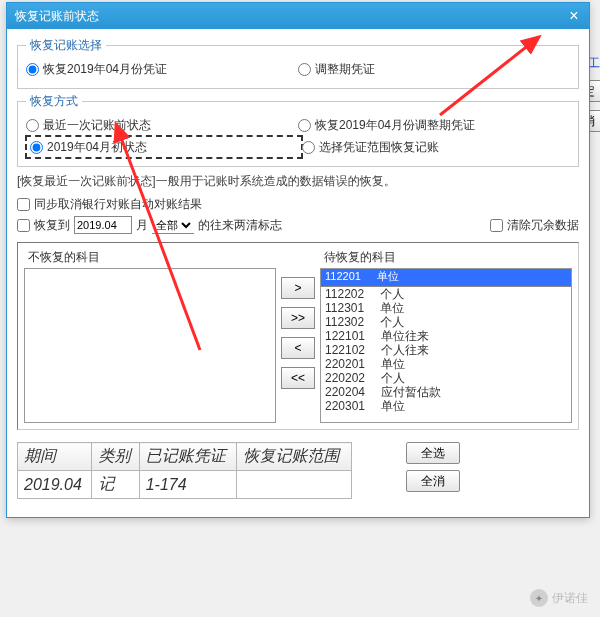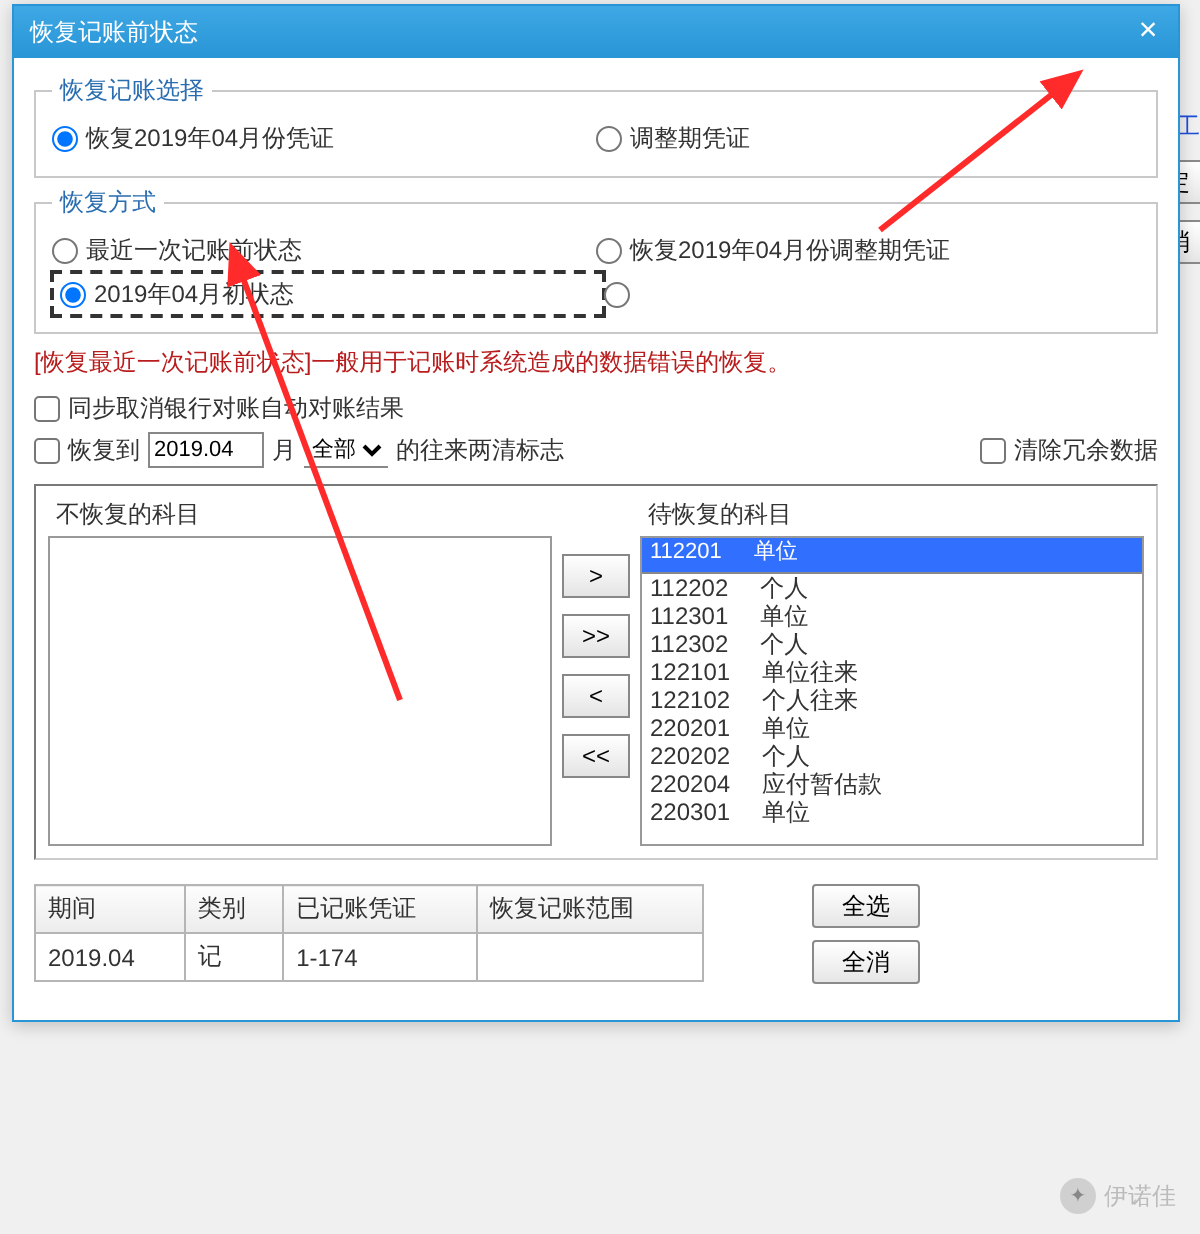--- a/index.html
+++ b/index.html
@@ -8,37 +8,37 @@
   .bg-text2 { position: absolute; right: 0; top: 55px; font-size: 12px; color: #1d4ed8; }
   .dialog { position: absolute; left: 6px; top: 2px; width: 584px; background: #fff; border: 1px solid #2a95d6; box-shadow: 0 2px 8px rgba(0,0,0,0.2); }
   .titlebar { height: 26px; background: linear-gradient(#3da8e4,#2a95d6); color: #fff; font-size: 12px; line-height: 26px; padding-left: 8px; position: relative; }
   .titlebar .close { position: absolute; right: 0; top: 0; width: 30px; height: 26px; text-align: center; font-size: 16px; cursor: pointer; }
   .body { padding: 8px 10px 18px; position: relative; font-size: 12px; color: #333; }
   fieldset { border: 1px solid #c8c8c8; padding: 4px 8px 8px; margin-bottom: 4px; position: relative; }
   legend { font-size: 12px; color: #2a6db0; padding: 0 4px; }
   .row { display: flex; align-items: flex-start; min-height: 22px; }
   .opt { display: flex; align-items: center; flex: 1; gap: 4px; min-height: 22px; }
   input[type=radio], input[type=checkbox] { width: 13px; height: 13px; margin: 0; }
-  .desc { color: #b91c1c; margin: 6px 0 6px; font-size: 12px; }
+  .desc { color: #404040; margin: 6px 0 6px; font-size: 12px; }
   .inline { display: flex; align-items: center; gap: 4px; flex-wrap: wrap; margin: 3px 0; }
   .txt { width: 58px; height: 18px; border: 1px solid #888; font-size: 11px; padding: 0 2px; }
   .sel { height: 18px; font-size: 11px; border: 1px solid #888; border-top:none; border-left:none; border-right:none; background:transparent; }
   .hilite { outline: 2px dashed #333; outline-offset: -1px; padding: 1px 4px; }
   
   .transfer { display: flex; margin-top: 8px; border: 1px inset #ccc; padding: 6px; }
   .col { flex: 1; }
   .col-lbl { font-size: 12px; margin-bottom: 2px; padding-left: 4px; }
   .listbox { width: 100%; height: 155px; border: 1px solid #999; overflow-y: auto; font-size: 12px; background: #fff; }
   .listbox .li { padding: 0 4px; line-height: 14px; white-space: nowrap; display:flex; gap:16px;}
   .listbox .li.sel { background: #3170ff; color: #fff; }
   .tbtns { width: 44px; display: flex; flex-direction: column; gap: 8px; align-items: center; margin-top: 28px; }
   .tbtns button { width: 34px; height: 22px; font-size: 12px; background: linear-gradient(#fff,#e4e4e4); border: 1px solid #888; cursor: pointer; }
   
   .tbl-wrap { margin-top: 12px; display: flex; gap: 14px; align-items: flex-start; }
-  table { border-collapse: collapse; width: 335px; font-size: 12px; }
+  table { border-collapse: collapse; width: 335px; font-size: 16px; font-style: italic; }
   th, td { border: 1px solid #b5b5b5; padding: 3px 6px; text-align: left; background: #fff; height: 20px; }
   th { background: linear-gradient(#fdfdfd,#ececec); font-weight: normal; }
   .side-btns { display: flex; flex-direction: column; gap: 6px; margin-left: 40px;}
   .btn { width: 54px; height: 22px; font-size: 12px; background: linear-gradient(#fff,#e6e6e6); border: 1px solid #8a8a8a; border-radius: 2px; cursor: pointer; }
   .ext-btns { position: absolute; left: 556px; top: 80px; display: flex; flex-direction: column; gap: 8px; }
   svg.arrow { position: absolute; pointer-events: none; }
   .wm { position: absolute; right: 12px; bottom: 10px; display: flex; align-items: center; gap: 4px; color: #bbb; font-size: 12px; }
   .wm-ico { width: 18px; height: 18px; border-radius: 50%; background: #d0d0d0; display:flex; align-items:center; justify-content:center; font-size:10px; color:#888;}
 </style>
 </head>
@@ -85,20 +85,21 @@
           <span>恢复2019年04月份调整期凭证</span>
         </label>
       </div>
       <div class="row">
         <label class="opt hilite">
           <input type="radio" name="g2" checked="" style="">
           <span>2019年04月初状态</span>
         </label>
         <label class="opt">
           <input type="radio" name="g2" style="">
+          <span>选择凭证范围恢复记账</span>
         </label>
       </div>
     </fieldset>
 
     <div class="desc">[恢复最近一次记账前状态]一般用于记账时系统造成的数据错误的恢复。</div>
 
     <div class="inline">
       <input type="checkbox" style="">
       <span>同步取消银行对账自动对账结果</span>
     </div>

